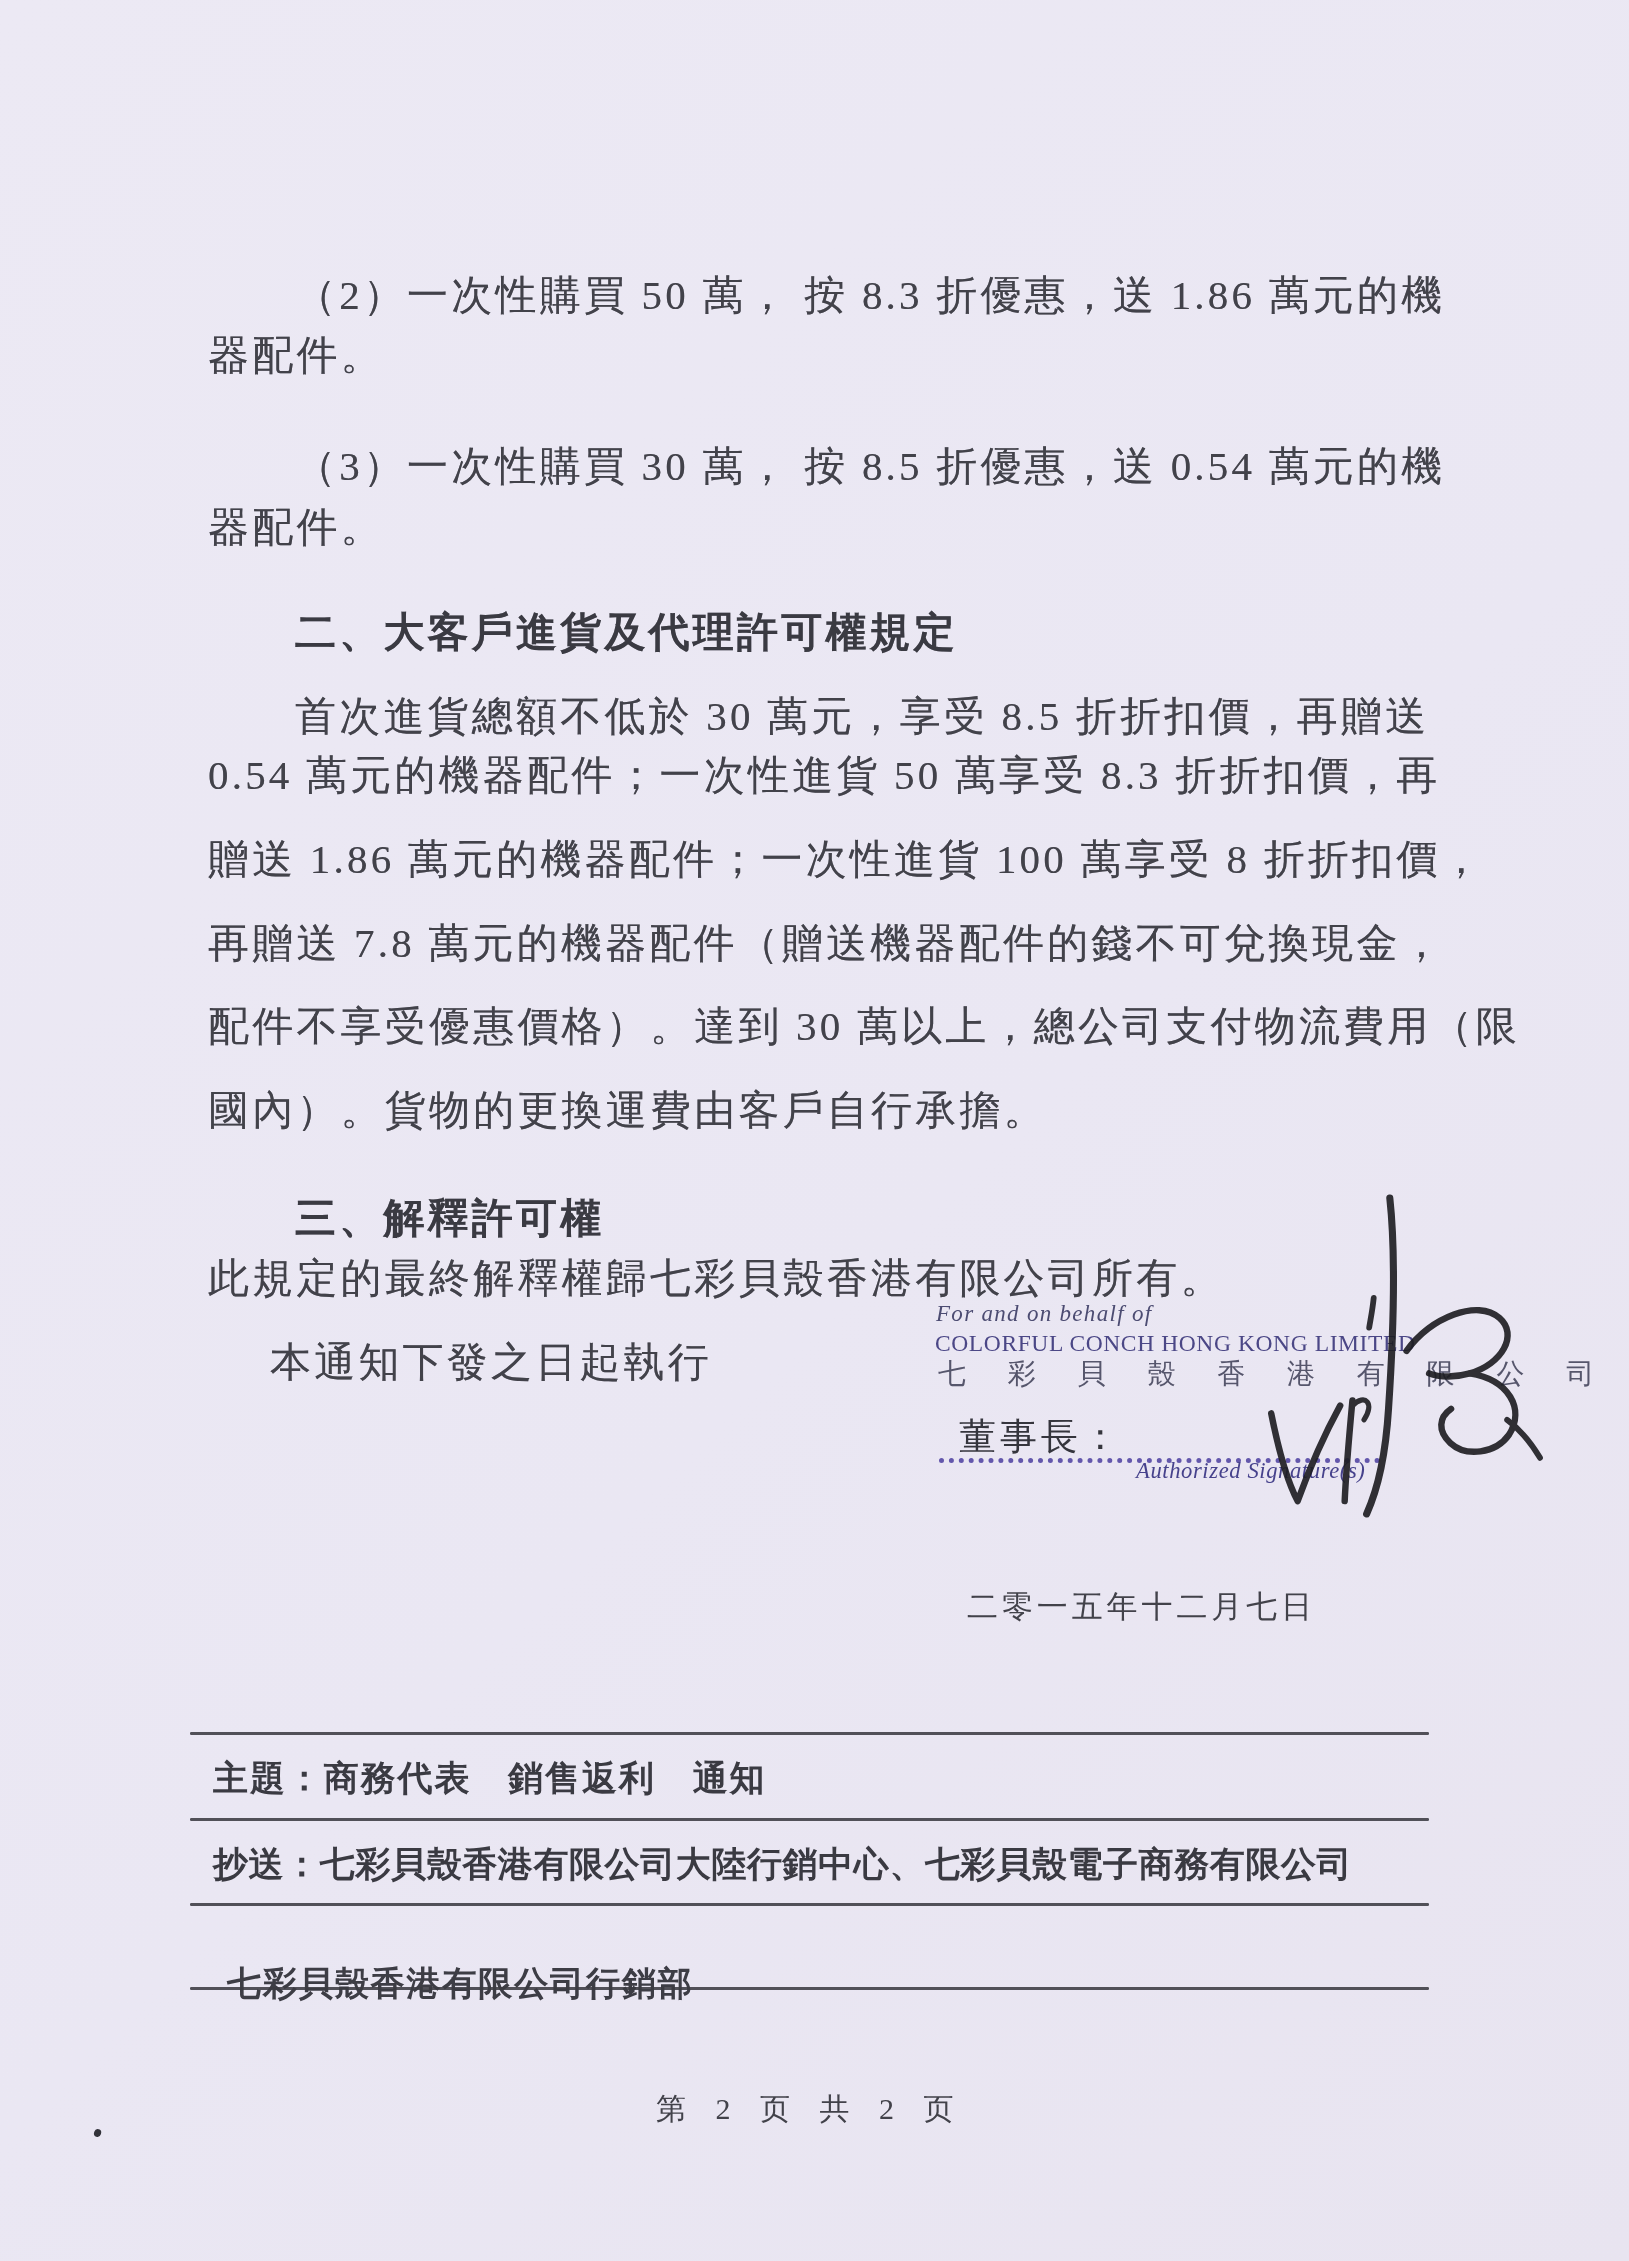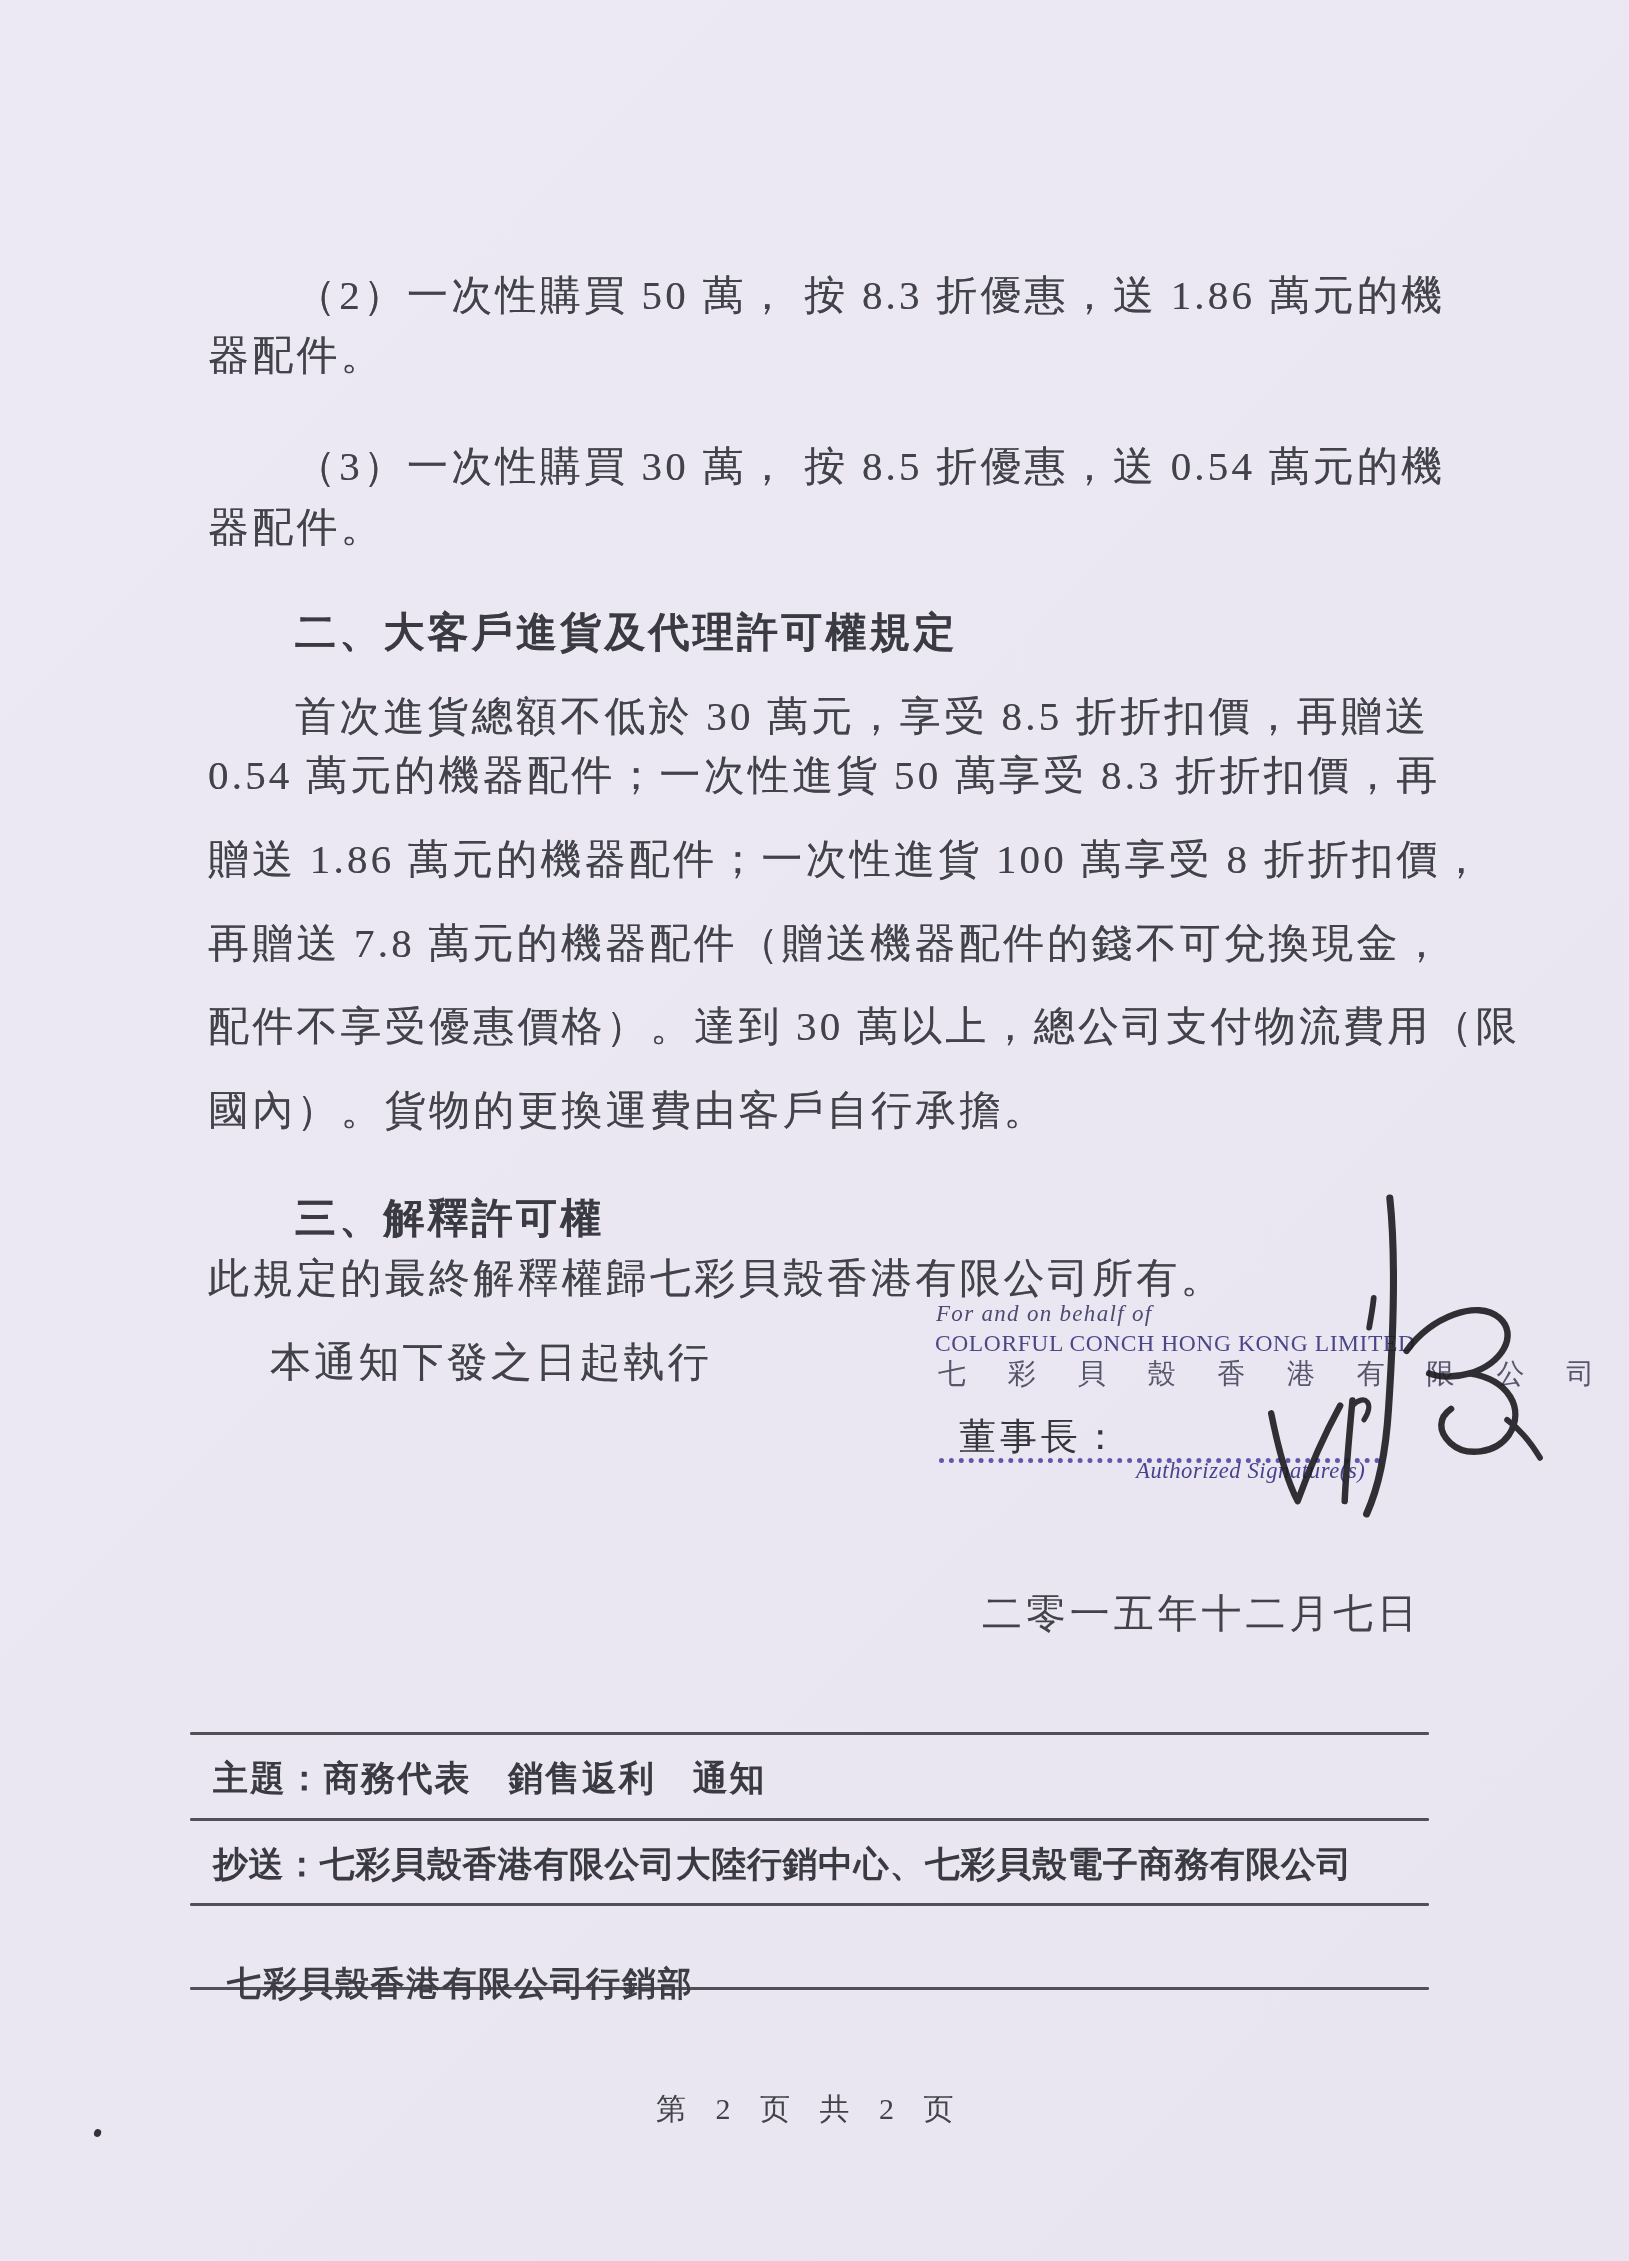--- a/index.html
+++ b/index.html
@@ -54,23 +54,22 @@
     opacity:.85;z-index:2;
   }
   .auth-sig{
     position:absolute;left:1136px;top:1458px;
     font-style:italic;font-size:22.6px;color:#46428c;
     letter-spacing:0.6px;white-space:nowrap;z-index:3;
   }
   .sig-svg{position:absolute;left:1199px;top:1180px;z-index:4;}
   .dateline{
     position:absolute;left:967px;top:1586px;
-    font-size:40px;color:#42424a;letter-spacing:3.9px;
+    font-size:31px;color:#42424a;letter-spacing:3.9px;
     white-space:nowrap;
-    margin-left:15px;
   }
   
   .rule{
     position:absolute;left:190px;width:1239px;height:2.6px;
     background:#3b3b42;opacity:.88;border-radius:1.3px;
   }
   .f-subject{
     position:absolute;left:213px;top:1755px;
     font-size:35px;font-weight:700;color:#3a3a42;
     letter-spacing:1.9px;white-space:nowrap;

